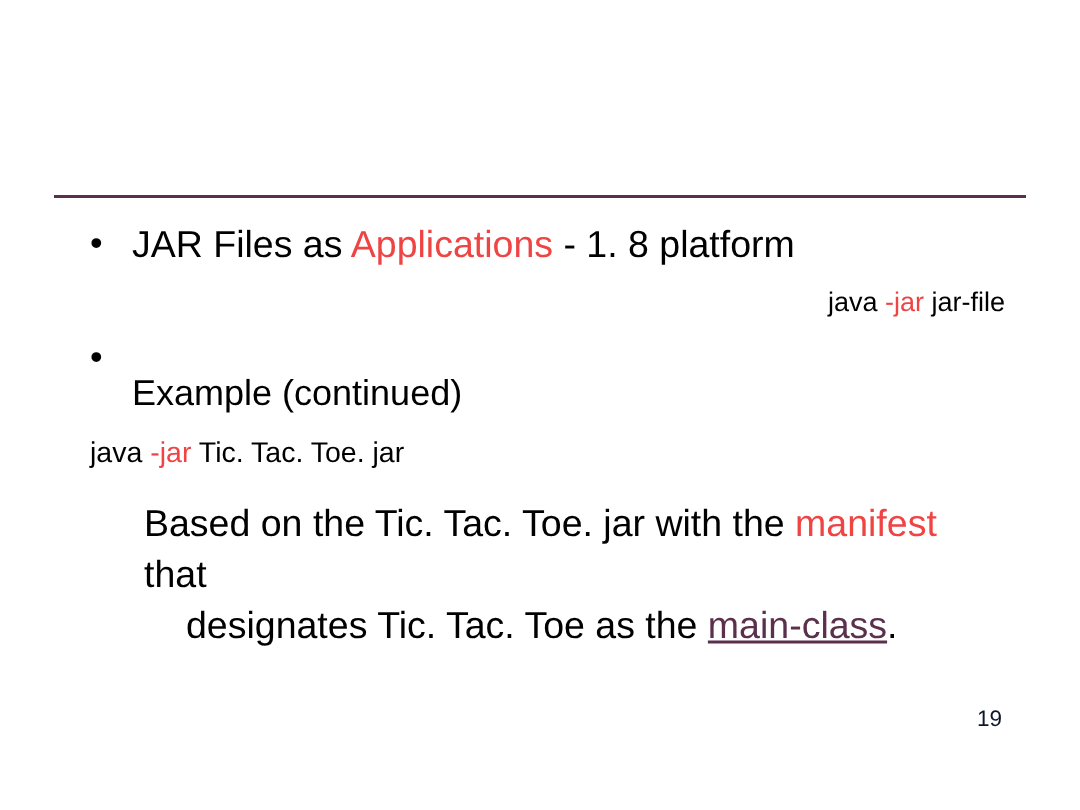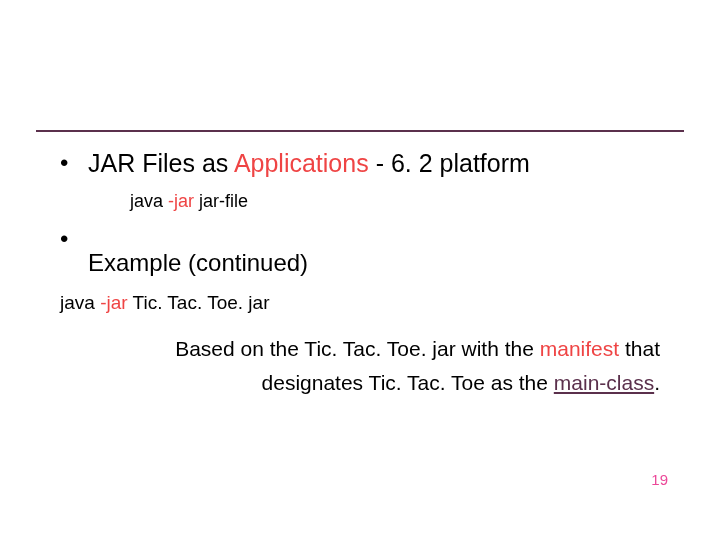--- a/index.html
+++ b/index.html
@@ -48,20 +48,21 @@
     font-size: 25px;
     line-height: 30px;
     color: #000;
   }
   .sub1 {
     margin-left: 70px;
     font-size: 18px;
     line-height: 26px;
     margin-top: 10px;
     margin-bottom: 10px;
+    text-align: right;
   }
   .sub2 {
     margin-left: 72px;
     font-size: 19px;
     line-height: 26px;
     margin-top: 6px;
     margin-bottom: 18px;
   }
   .b2-text {
     font-size: 24px;
@@ -69,54 +70,53 @@
     color: #000;
     margin-top: 24px;
   }
   .sub3 {
     font-size: 19px;
     line-height: 26px;
     margin-top: 12px;
     margin-bottom: 16px;
   }
   .para {
-    margin-left: 48px;
+    margin-left: 36px;
     margin-right: 10px;
-    font-size: 21px;
+    font-size: 25px;
     line-height: 34px;
     margin-top: 6px;
-    text-align: right;
   }
   .para .indent2 {
     display: block;
     padding-left: 28px;
   }
   .red { color: #ef4444; }
   .maroon-underline { color: #5b304c; text-decoration: underline; }
   .pagenum {
     position: absolute;
     right: 52px;
     bottom: 52px;
     font-size: 15px;
-    color: #ec4899;
+    color: #0f172a;
   }
 </style>
 </head>
 <body>
 
 <div class="slide">
 
   <div class="divider"></div>
 
   <div class="content">
 
     <div class="row">
       <div class="bullet">•</div>
       <div class="b1-text">
-        <span>JAR Files as </span><span class="red">Applications</span><span> - 6. 2 platform</span>
+        <span>JAR Files as </span><span class="red">Applications</span><span> - 1. 8 platform</span>
       </div>
     </div>
 
     <div class="sub1">
       <span>java </span><span class="red">-jar</span><span> jar-file</span>
     </div>
 
 
     <div class="row">
       <div class="bullet">•</div>

